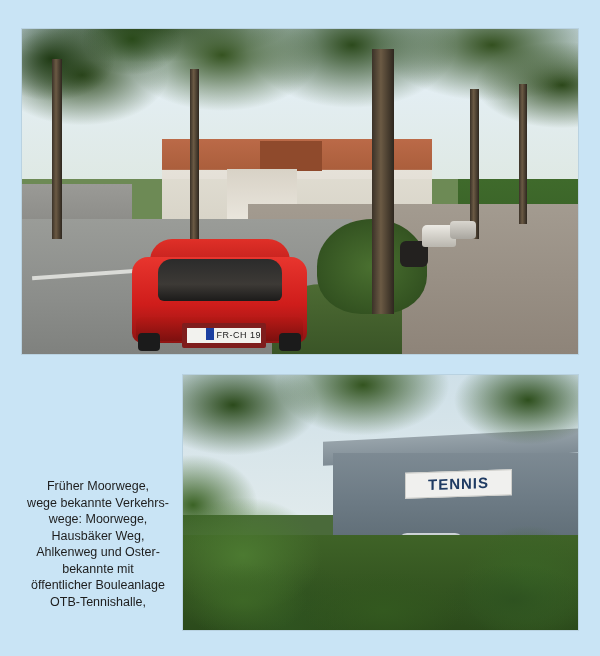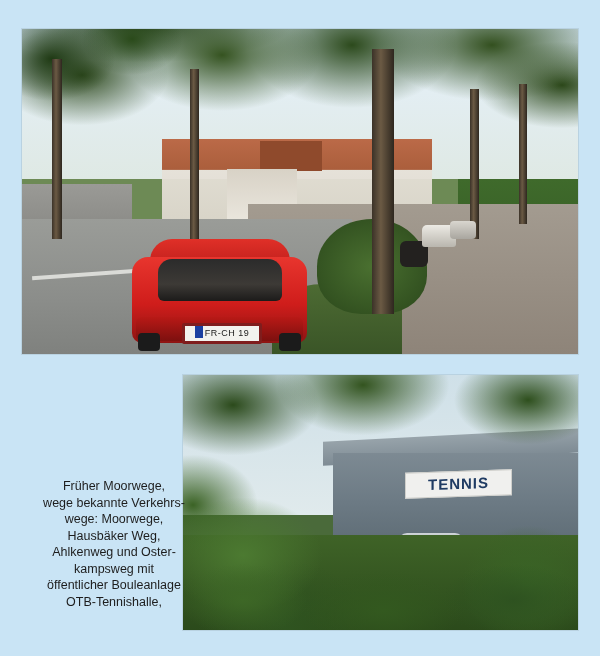--- a/index.html
+++ b/index.html
@@ -154,25 +154,25 @@
   .ps-car-bumper {
     position: absolute;
     left: 4px; top: 78px; width: 167px; height: 24px;
     background: linear-gradient(180deg,#b81916 0%, #7d100f 100%);
     border-radius: 6px;
   }
   .ps-plate {
     position: absolute;
     left: 50px; top: 84px; width: 74px; height: 15px;
     background: #f2f2ee;
-    border: 3px solid #7f1d1d;
+    border: 5px solid #7f1d1d;
     border-radius: 2px;
     font-size: 9px;
     line-height: 14px;
-    text-align: center;
+    text-align: right;
     color: #1a1a1a;
     letter-spacing: 0.5px;
     font-family: "Liberation Sans", sans-serif;
   }
   .ps-plate .eu {
     display: inline-block;
     width: 8px; height: 12px;
     background: #1b3fa0;
     vertical-align: -2px;
     margin-right: 2px;
@@ -290,21 +290,21 @@
   }
   .pt-bush-right {
     position: absolute;
     right: -20px; top: 120px; width: 150px; height: 150px;
     background: radial-gradient(ellipse 90px 80px at 80px 90px, #3a6526 0%, rgba(58,101,38,0) 74%);
   }
 
   
   .caption {
     position: absolute;
-    left: 34px;
+    left: 18px;
     top: 478px;
     width: 160px;
     text-align: center;
     color: #1d1d1d;
     font-size: 12.5px;
     line-height: 16.5px;
     font-family: "Liberation Sans", sans-serif;
   }
   .caption p { margin: 0; }
 </style>
@@ -364,18 +364,18 @@
     <div class="pt-bush-right"></div>
     <div class="pt-bush-bottom"></div>
   </div>
 
   <div class="caption">
     <p>Früher Moorwege,</p>
     <p>wege bekannte Verkehrs-</p>
     <p>wege: Moorwege,</p>
     <p>Hausbäker Weg,</p>
     <p>Ahlkenweg und Oster-</p>
-    <p>kampsweg mit</p>
+    <p>bekannte mit</p>
     <p>öffentlicher Bouleanlage</p>
     <p>OTB-Tennishalle,</p>
   </div>
 
 </div>
 
 </body></html>

